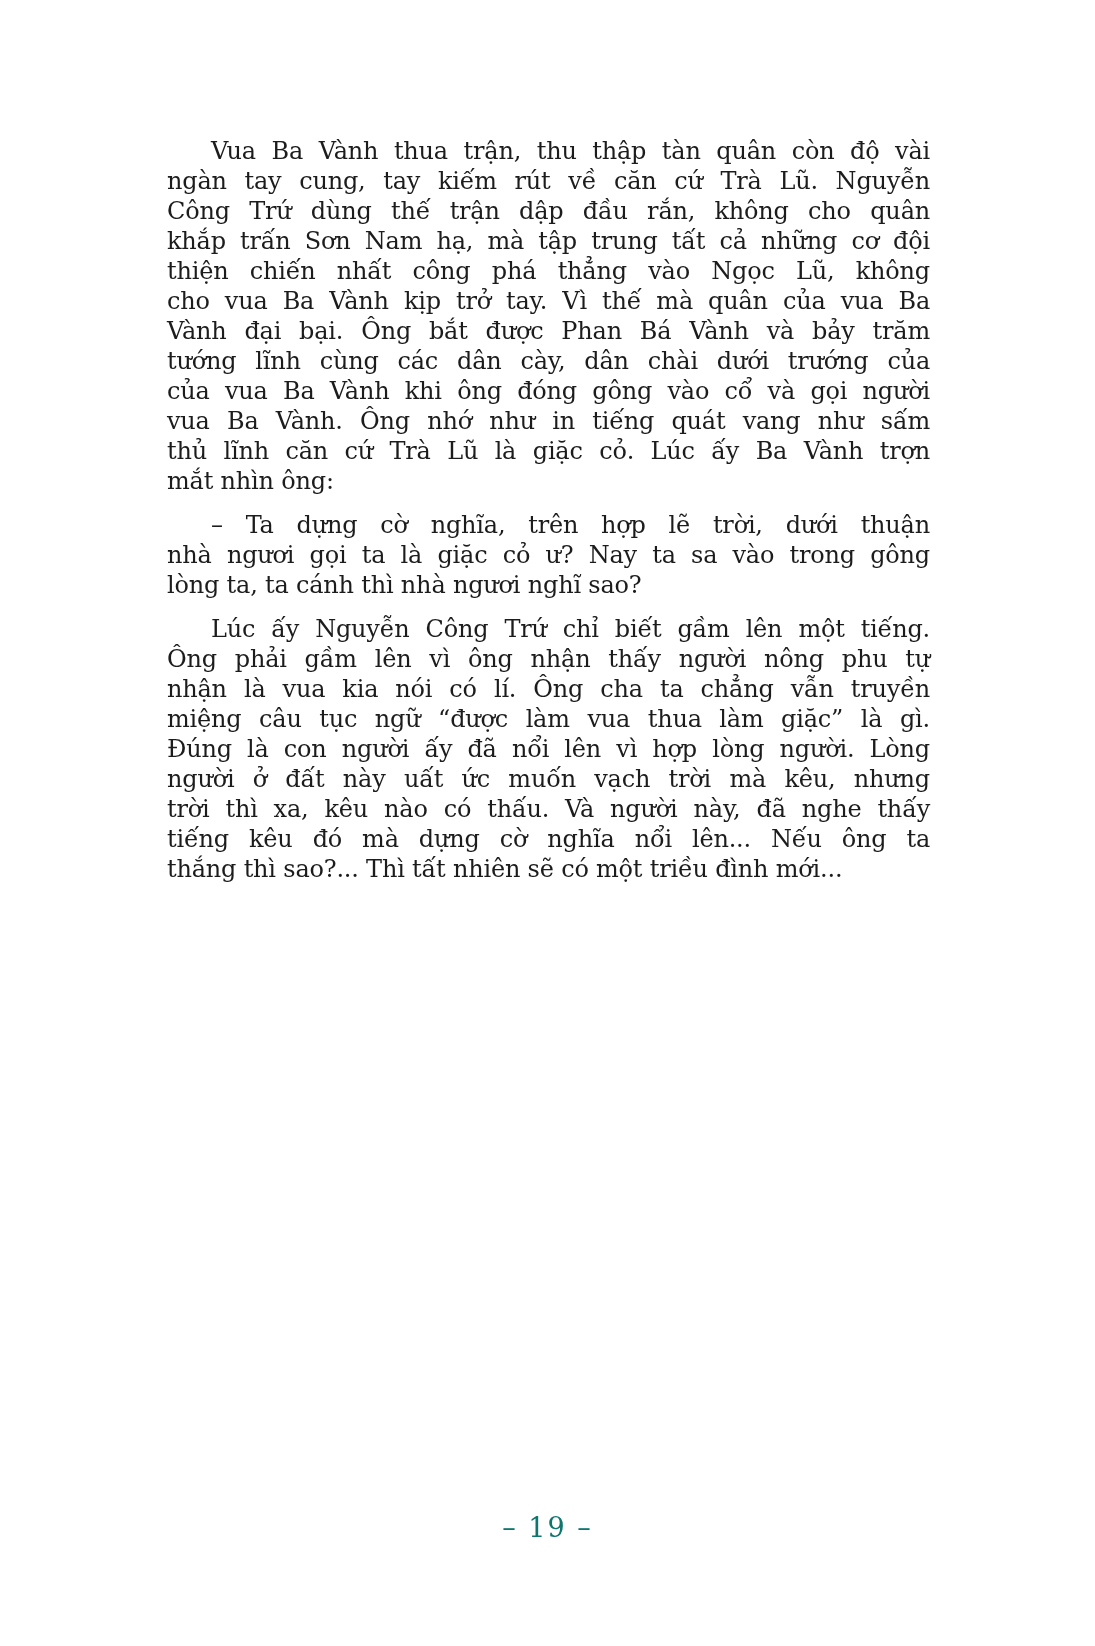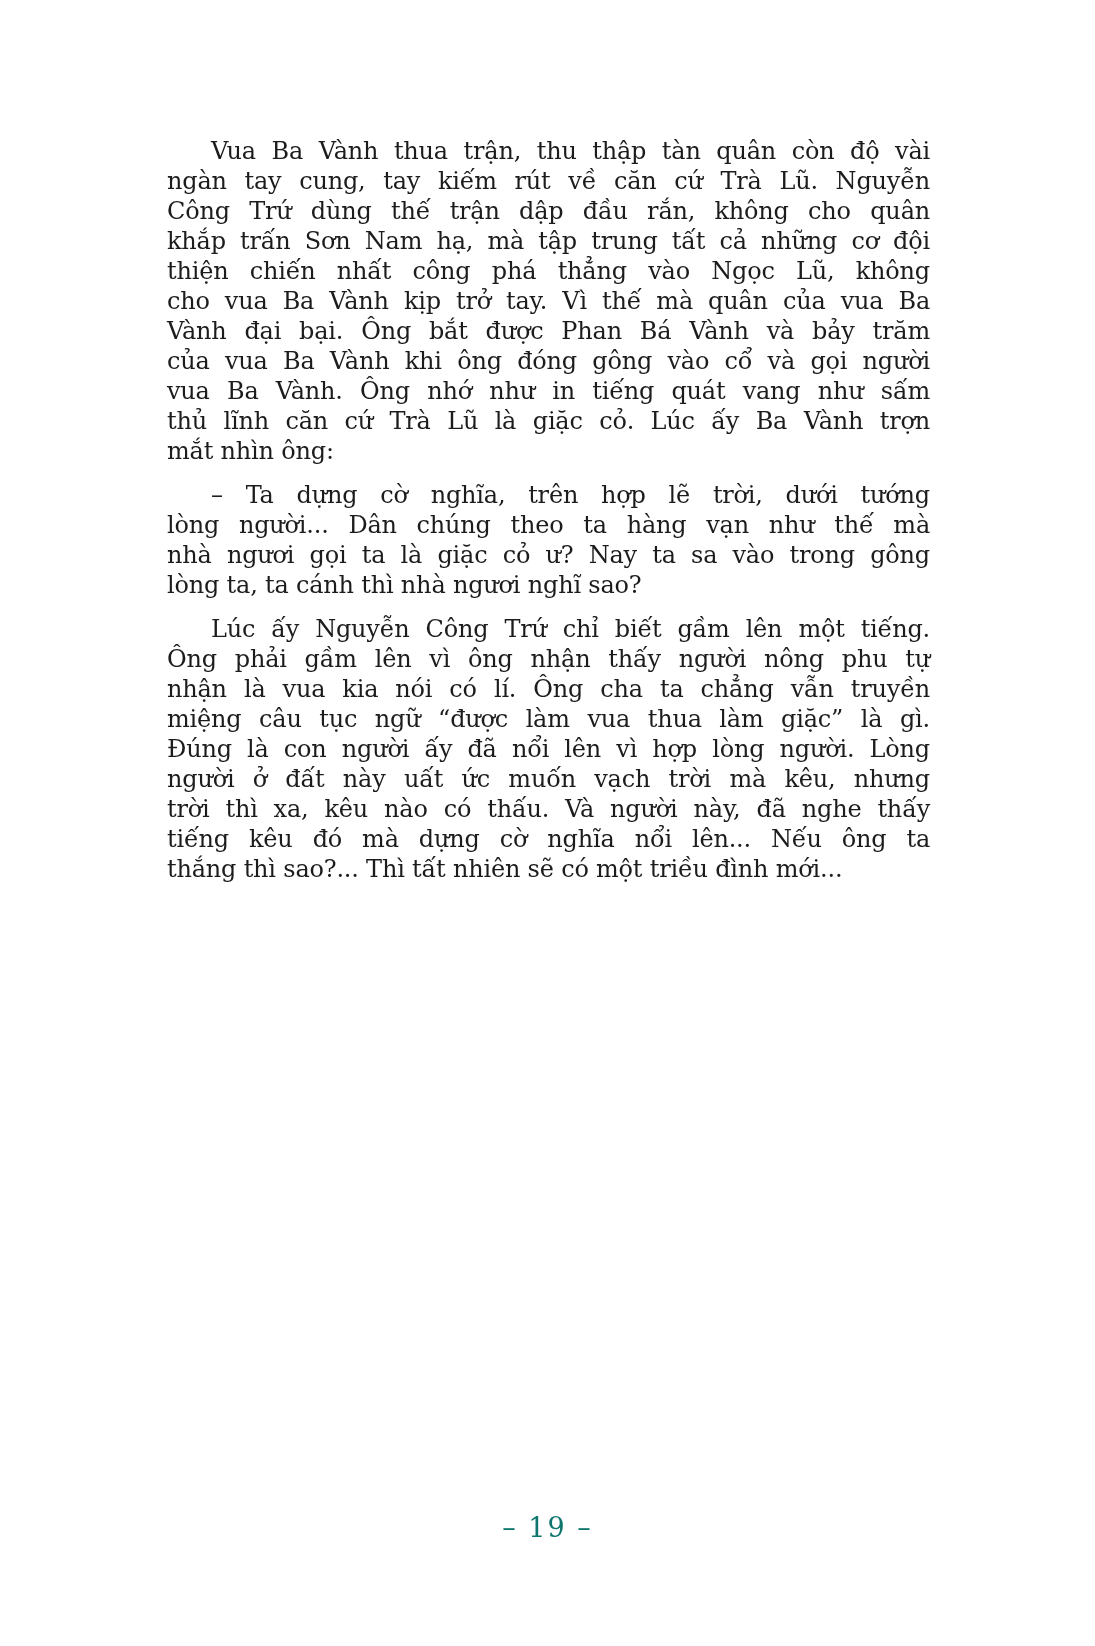--- a/index.html
+++ b/index.html
@@ -59,28 +59,28 @@
 <div class="page">
   <div class="text-block">
       <div class="para">
         <div class="line first">Vua Ba Vành thua trận, thu thập tàn quân còn độ vài</div>
         <div class="line">ngàn tay cung, tay kiếm rút về căn cứ Trà Lũ. Nguyễn</div>
         <div class="line">Công Trứ dùng thế trận dập đầu rắn, không cho quân</div>
         <div class="line">khắp trấn Sơn Nam hạ, mà tập trung tất cả những cơ đội</div>
         <div class="line">thiện chiến nhất công phá thẳng vào Ngọc Lũ, không</div>
         <div class="line">cho vua Ba Vành kịp trở tay. Vì thế mà quân của vua Ba</div>
         <div class="line">Vành đại bại. Ông bắt được Phan Bá Vành và bảy trăm</div>
+        <div class="line">tướng lĩnh cùng các dân cày, dân chài dưới trướng của</div>
         <div class="line">của vua Ba Vành khi ông đóng gông vào cổ và gọi người</div>
         <div class="line">vua Ba Vành. Ông nhớ như in tiếng quát vang như sấm</div>
         <div class="line">thủ lĩnh căn cứ Trà Lũ là giặc cỏ. Lúc ấy Ba Vành trợn</div>
         <div class="line last">mắt nhìn ông:</div>
       </div>
       <div class="para">
-        <div class="line first">– Ta dựng cờ nghĩa, trên hợp lẽ trời, dưới tướng</div>
-        <div class="line">lòng người... Dân chúng theo ta hàng vạn như thế mà</div>
+        <div class="line first">– Ta dựng cờ nghĩa, trên hợp lẽ trời, dưới thuận</div>
         <div class="line">nhà ngươi gọi ta là giặc cỏ ư? Nay ta sa vào trong gông</div>
         <div class="line last">lòng ta, ta cánh thì nhà ngươi nghĩ sao?</div>
       </div>
       <div class="para">
         <div class="line first">Lúc ấy Nguyễn Công Trứ chỉ biết gầm lên một tiếng.</div>
         <div class="line">Ông phải gầm lên vì ông nhận thấy người nông phu tự</div>
         <div class="line">nhận là vua kia nói có lí. Ông cha ta chẳng vẫn truyền</div>
         <div class="line">miệng câu tục ngữ “được làm vua thua làm giặc” là gì.</div>
         <div class="line">Đúng là con người ấy đã nổi lên vì hợp lòng người. Lòng</div>
         <div class="line">người ở đất này uất ức muốn vạch trời mà kêu, nhưng</div>

